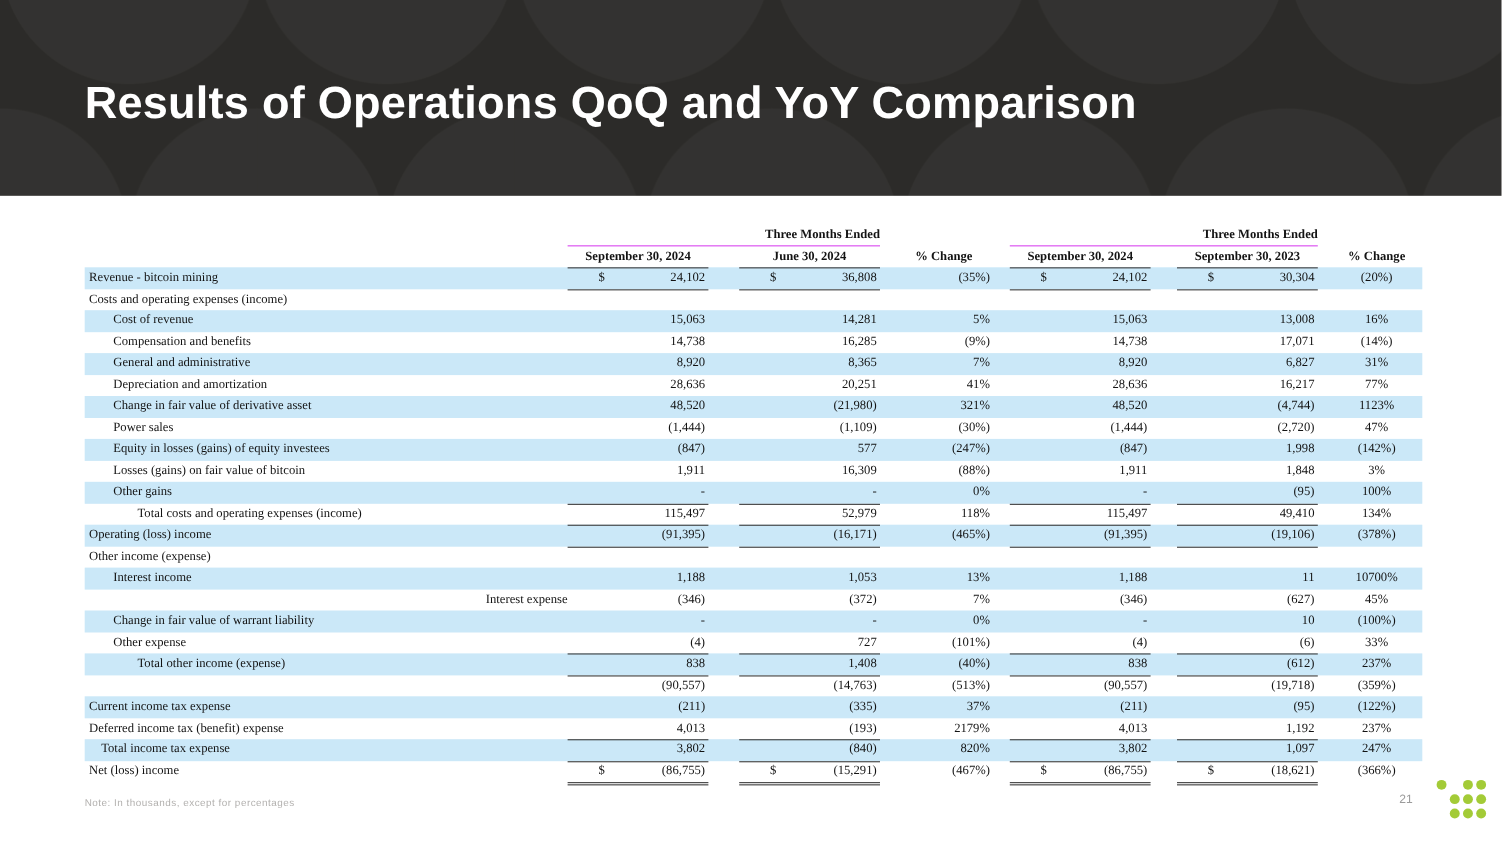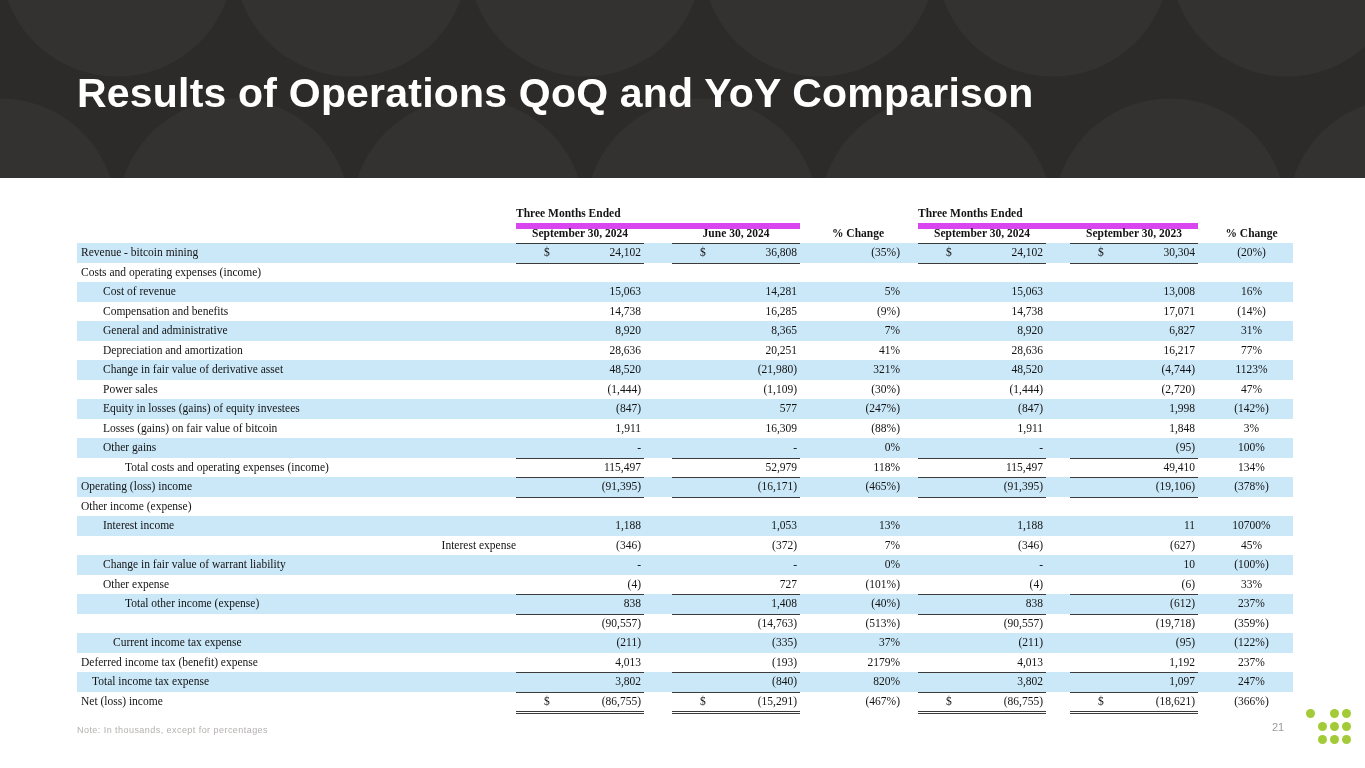--- a/index.html
+++ b/index.html
@@ -42,21 +42,21 @@
   .c-a2 { grid-column:4; }
   .c-p1 { grid-column:6; text-align:right; }
   .c-a4 { grid-column:8; }
   .c-a5 { grid-column:10; }
   .c-p2 { grid-column:12; text-align:center; }
   .amount { text-align:right; padding-right:3px; position:relative; }
   .dollar { position:absolute; left:28px; top:0; }
 
   .g1 { grid-column:2/5; }
   .g2 { grid-column:8/11; }
-  .group-hdr { font-weight:700; text-align:left; border-bottom:6px solid #d946ef; }
+  .group-hdr { font-weight:700; text-align:right; border-bottom:1px solid #d946ef; }
   .col-hdr { font-weight:700; text-align:center; }
   .col-hdr.dated { border-bottom:1px solid #3a3a3a; }
 
   .u-single { border-bottom:1.3px solid #3c3c3c; }
   .u-double { border-bottom:3px double #3c3c3c; }
 
   
   .note {
     position:absolute; left:77px; top:725px;
     font-family:"Liberation Sans", sans-serif;
@@ -258,21 +258,21 @@
         </div>
         <div class="trow">
           <div class="cell c-a1 amount">(90,557)</div>
           <div class="cell c-a2 amount">(14,763)</div>
           <div class="cell c-p1">(513%)</div>
           <div class="cell c-a4 amount">(90,557)</div>
           <div class="cell c-a5 amount">(19,718)</div>
           <div class="cell c-p2">(359%)</div>
         </div>
         <div class="trow shaded">
-          <div class="cell c-label" style="padding-left: 4px; margin-left: 32px;">Current income tax expense</div>
+          <div class="cell c-label" style="padding-left: 4px;">Current income tax expense</div>
           <div class="cell c-a1 amount">(211)</div>
           <div class="cell c-a2 amount">(335)</div>
           <div class="cell c-p1">37%</div>
           <div class="cell c-a4 amount">(211)</div>
           <div class="cell c-a5 amount">(95)</div>
           <div class="cell c-p2">(122%)</div>
         </div>
         <div class="trow">
           <div class="cell c-label" style="padding-left: 4px;">Deferred income tax (benefit) expense</div>
           <div class="cell c-a1 amount u-single">4,013</div>

